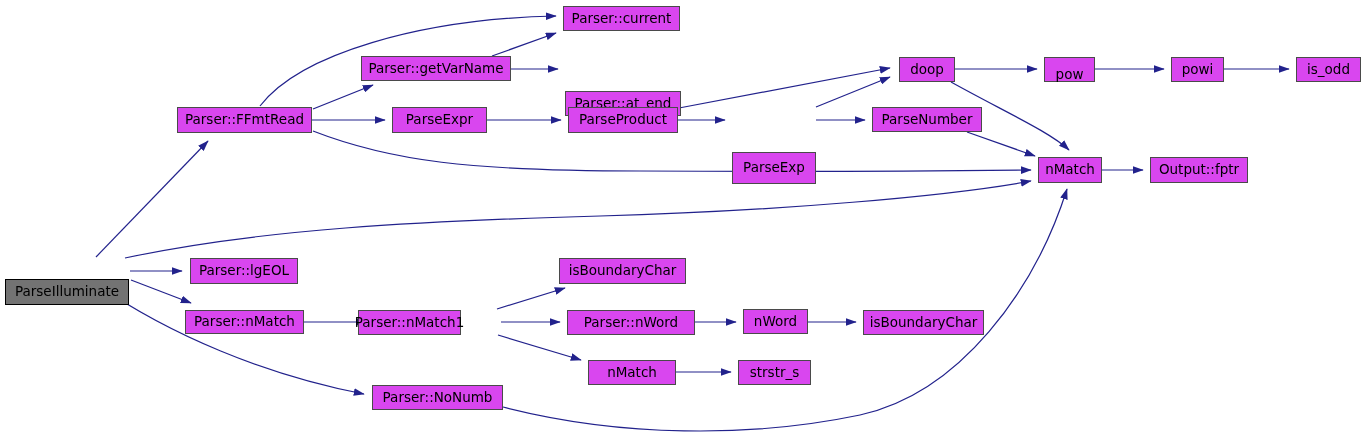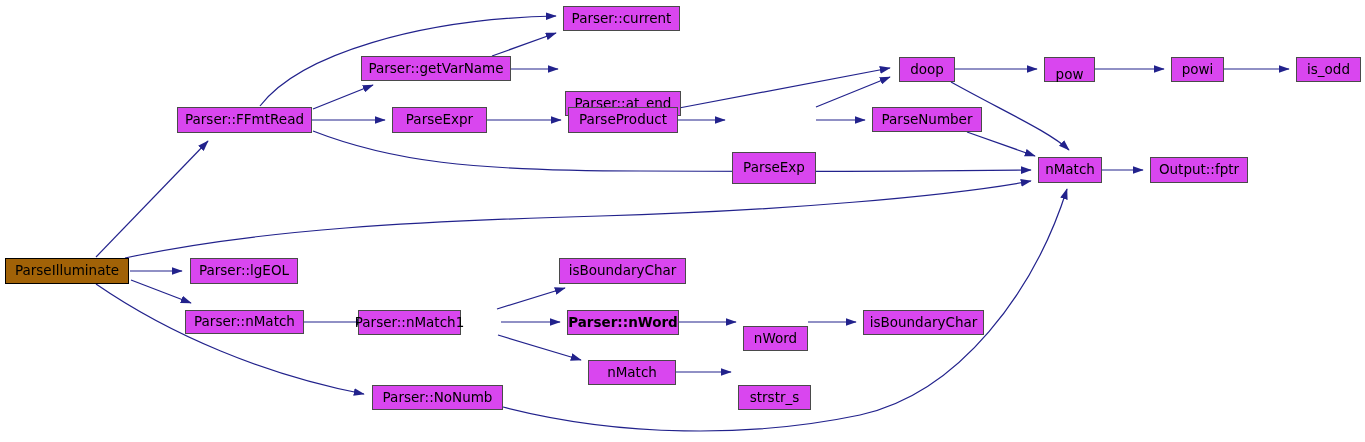--- a/index.html
+++ b/index.html
@@ -28,22 +28,23 @@
     color: #000000;
     font-size: 13.5px;
     line-height: 1;
     display: flex;
     align-items: center;
     justify-content: center;
     white-space: nowrap;
     cursor: pointer;
   }
   .node.highlighted {
-    background: #a16207;
+    background: #737373;
     border-color: #000000;
+    margin-top: 21px;
   }
 </style>
 </head>
 <body>
 
 <div id="stage">
   <svg id="edge-layer" width="1365" height="442" viewBox="0 0 1365 442" xmlns="http://www.w3.org/2000/svg">
     <defs>
       <marker id="arrowhead" viewBox="0 0 10 7" refX="9.3" refY="3.5" markerWidth="11" markerHeight="8" orient="auto" markerUnits="userSpaceOnUse">
         <path d="M0,0 L10,3.5 L0,7 Z" fill="#22228c"></path>
@@ -133,32 +134,32 @@
       </div>
       <div class="node" style="left: 185px; top: 310px; width: 119px; height: 24px;">
         <span>Parser::nMatch</span>
       </div>
       <div class="node" style="left: 358px; top: 310px; width: 103px; height: 25px; justify-content: center;">
         <span>Parser::nMatch1</span>
       </div>
       <div class="node" style="left: 559px; top: 258px; width: 127px; height: 26px;">
         <span>isBoundaryChar</span>
       </div>
-      <div class="node" style="left: 567px; top: 310px; width: 112px; height: 25px; font-weight: bold;">
+      <div class="node" style="left: 567px; top: 310px; width: 128px; height: 25px;">
         <span>Parser::nWord</span>
       </div>
-      <div class="node" style="left: 743px; top: 326px; width: 65px; height: 25px;">
+      <div class="node" style="left: 743px; top: 309px; width: 65px; height: 25px;">
         <span>nWord</span>
       </div>
       <div class="node" style="left: 863px; top: 310px; width: 121px; height: 25px;">
         <span>isBoundaryChar</span>
       </div>
       <div class="node" style="left: 588px; top: 360px; width: 88px; height: 25px;">
         <span>nMatch</span>
       </div>
-      <div class="node" style="left: 738px; top: 360px; width: 73px; height: 25px; margin-top: 25px;">
+      <div class="node" style="left: 738px; top: 360px; width: 73px; height: 25px;">
         <span>strstr_s</span>
       </div>
       <div class="node" style="left: 372px; top: 385px; width: 131px; height: 25px;">
         <span>Parser::NoNumb</span>
       </div>
     </div>
 </div>
 
 </body></html>

